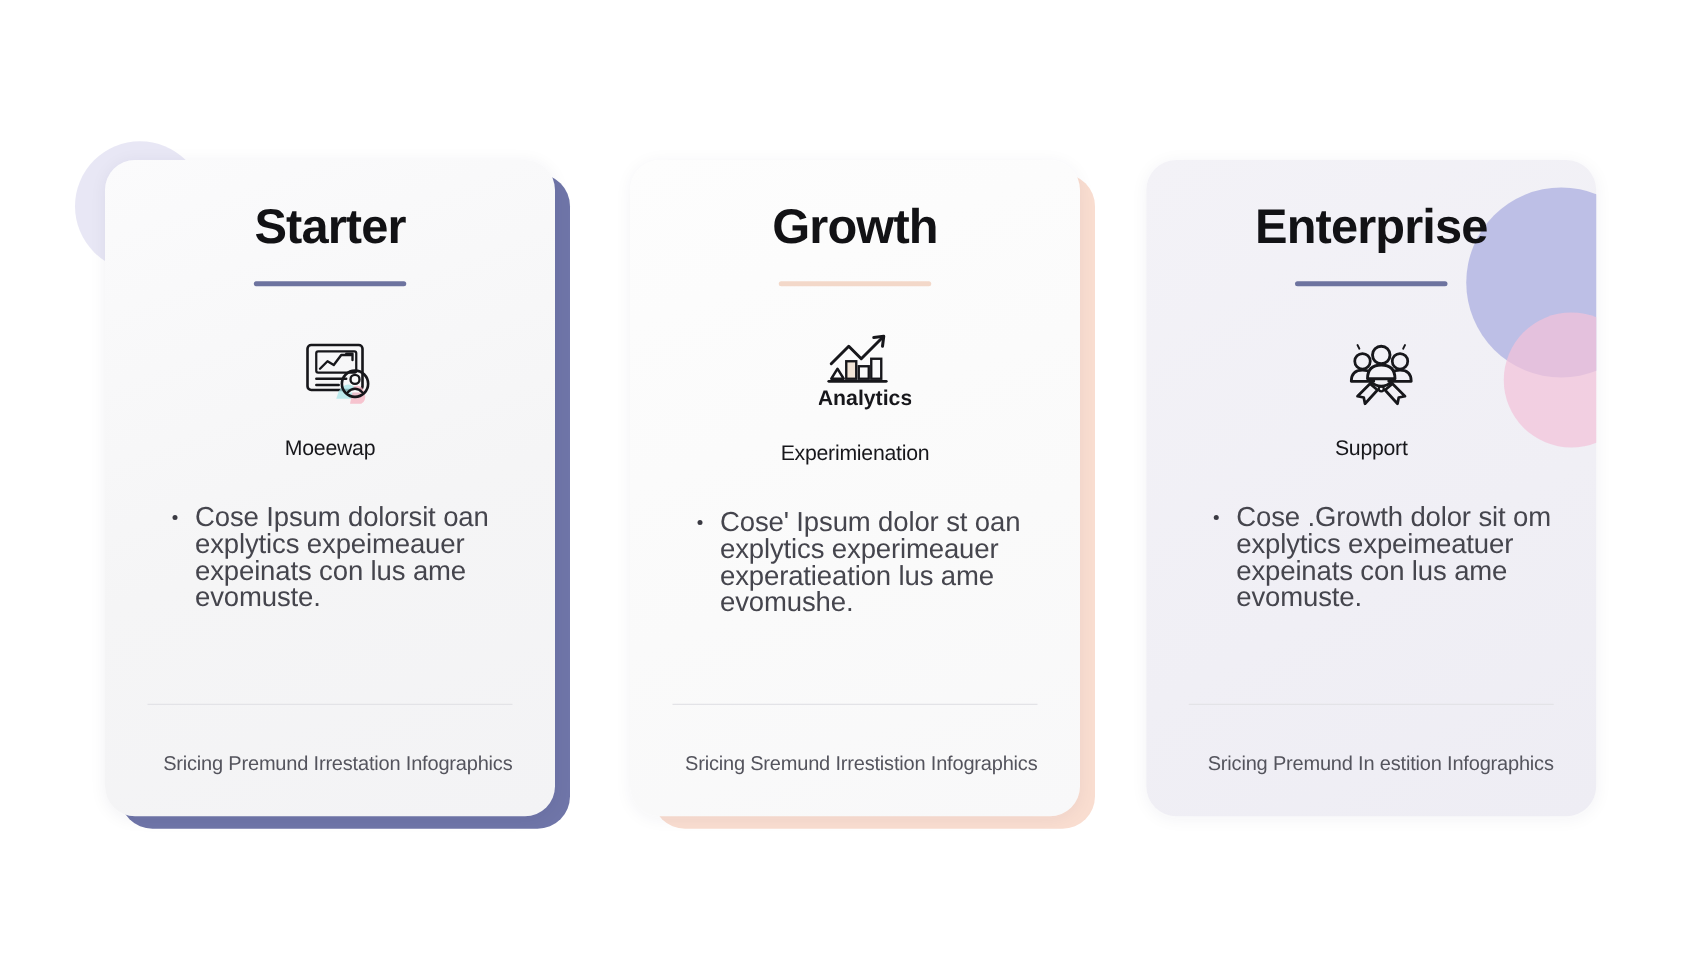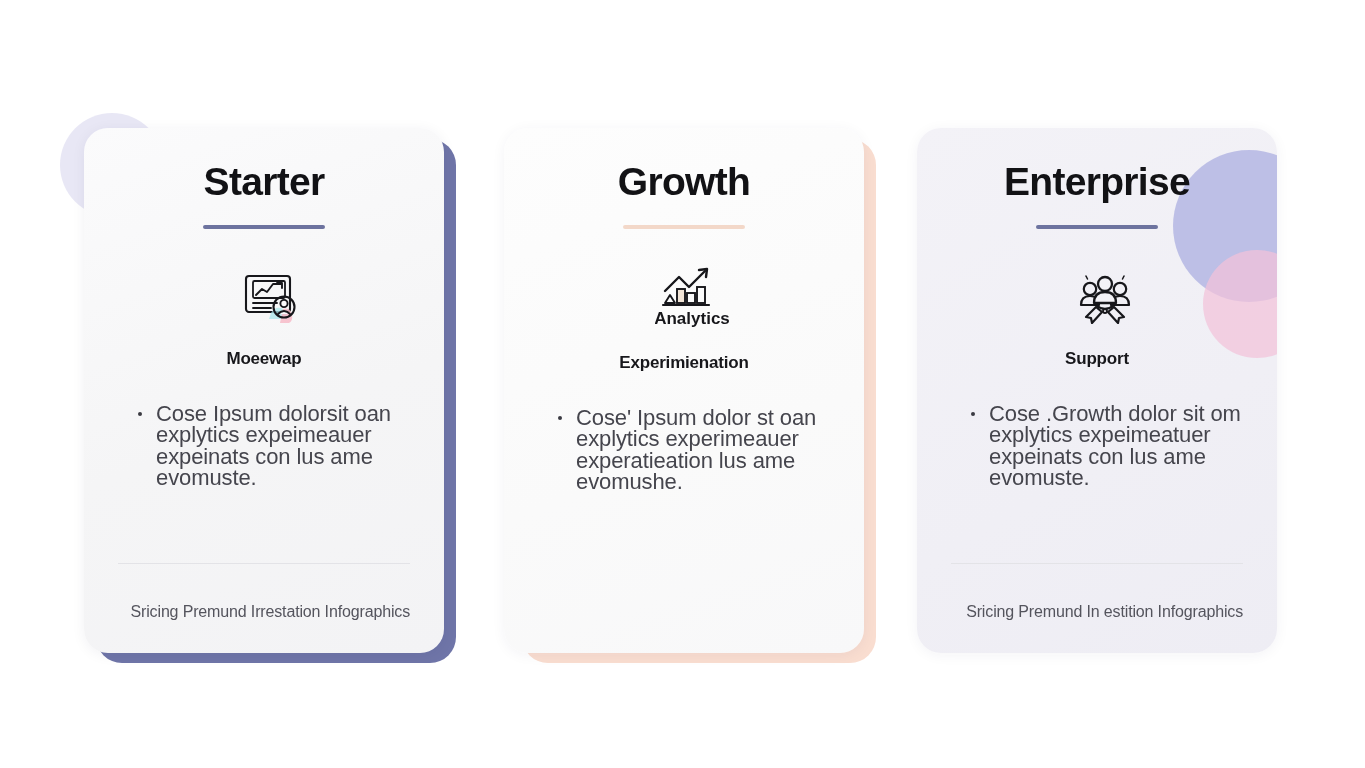--- a/index.html
+++ b/index.html
@@ -148,21 +148,21 @@
     align-items: center;
     justify-content: flex-end;
     margin-left: 16px;
   }
   .icon-slot svg { display: block; }
 
   
   .feature-label {
     margin-top: 12px;
     font-size: 17px;
-    font-weight: 700;
+    font-weight: 400;
     color: #17171b;
     letter-spacing: -.2px;
     text-align: left;
   }
   .card.face-2 .feature-label { margin-top: 16px; }
 
   
   .bullet-list {
     margin-top: 34px;
     width: 100%;
@@ -286,20 +286,24 @@
             <text x="37" y="59" font-family="Liberation Sans, sans-serif" font-size="17" font-weight="700" fill="#17171b" text-anchor="middle">Analytics</text>
           </svg>
         </div>
 
         <div class="feature-label">Experimienation</div>
 
         <ul class="bullet-list">
           <li class="bullet-item">Cose' Ipsum dolor st oan explytics experimeauer experatieation lus ame evomushe.</li>
         </ul>
 
+        <div class="card-footer">
+          <div class="footer-divider"></div>
+          <div class="footer-text">Sricing Sremund Irrestistion Infographics</div>
+        </div>
 
       </div>
     </div>
   </div>
 
   <div class="card-wrap w3">
     <div class="card face-3">
       <div class="card-blob periwinkle"></div>
       <div class="card-blob pink"></div>
       <div class="card-inner">

